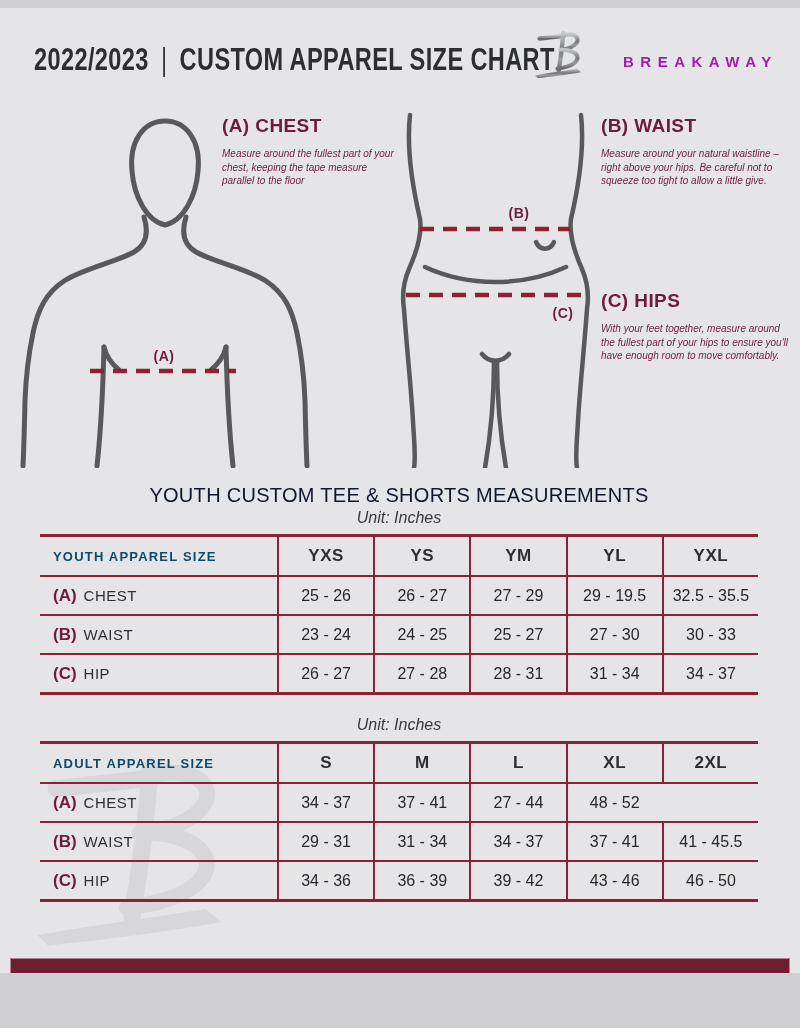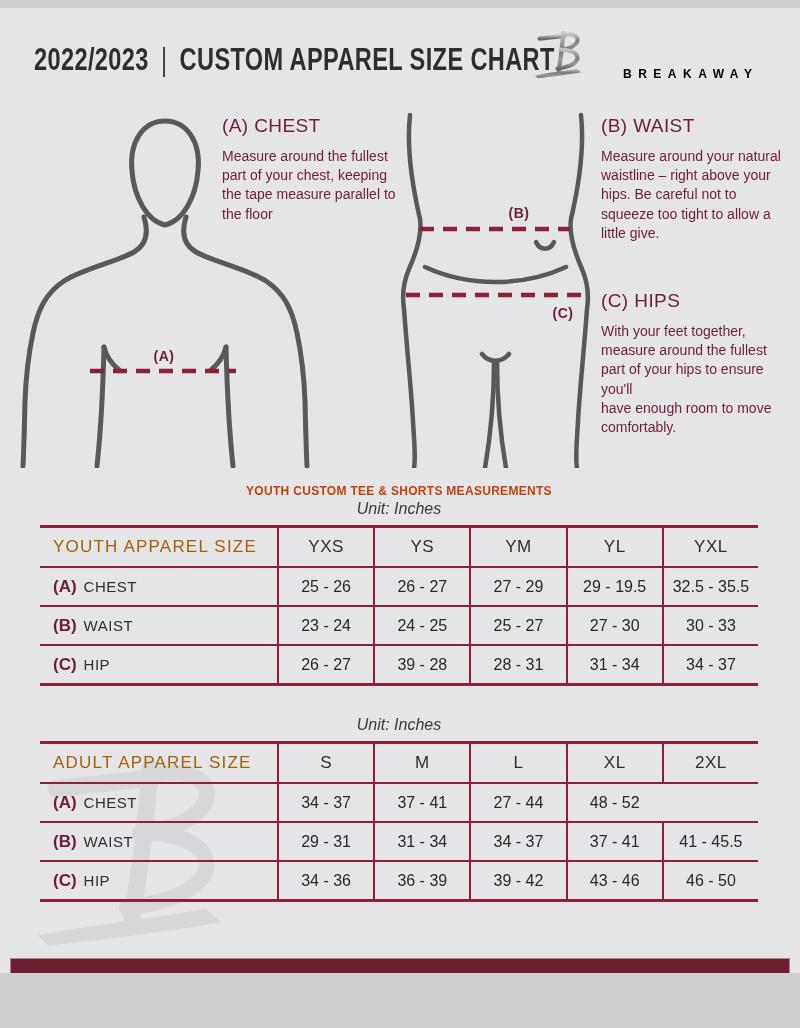--- a/index.html
+++ b/index.html
@@ -12,64 +12,64 @@
 
   
   .main-title {
     position:absolute; left:34px; top:34px; white-space:nowrap;
     font-size:31px; font-weight:bold; color:#2d2e31; letter-spacing:.5px;
     transform:scaleX(.76); transform-origin:left top;
   }
   .main-title .sep { font-weight:400; margin:0 16px; color:#3a3b3e; }
   .logo-svg { position:absolute; left:531px; top:16px; width:66px; height:62px; }
   .brand {
-    position:absolute; left:623px; top:59px;
-    font-size:12px; font-weight:bold; color:#000000; letter-spacing:6.5px;
+    position:absolute; left:623px; top:45px;
+    font-size:15px; font-weight:bold; color:#a21caf; letter-spacing:6.5px;
   }
 
   
   .figure-svg { position:absolute; }
   .fig-upper { left:18px;  top:103px; width:295px; height:357px; }
   .fig-lower { left:393px; top:103px; width:205px; height:357px; }
   .marker {
     font-family:"Liberation Sans",sans-serif; font-size:14px; font-weight:bold;
     fill:var(--maroon,#6e1c38); text-anchor:middle; letter-spacing:.5px;
   }
   .guide-block { position:absolute; z-index:1; }
   .g-chest { left:222px; top:107px; width:176px; }
   .g-waist { left:601px; top:107px; width:192px; }
   .g-hips  { left:601px; top:282px; width:192px; }
   .guide-heading {
-    font-size:19px; font-weight:normal; color:var(--maroon,#6e1c38); letter-spacing:.4px;
+    font-size:19px; font-weight:bold; color:var(--maroon,#6e1c38); letter-spacing:.4px;
   }
   .guide-body {
-    margin-top:10px; font-size:14px; line-height:1.37;
+    margin-top:10px; font-size:10px; font-style:italic; line-height:1.37;
     color:var(--maroon,#6e1c38); white-space:pre-line;
   }
 
   
   .section { position:absolute; left:40px; width:718px; text-align:center; z-index:1; }
   .sec-youth { top:476px; }
   .sec-adult { top:706px; }
-  .section-title { font-size:12px; font-weight:bold; color:#c2410c; letter-spacing:.3px; }
+  .section-title { font-size:20px; font-weight:normal; color:#0f172a; letter-spacing:.3px; }
   .section-unit  { font-size:16px; font-style:italic; color:#393a3d; margin-top:2px; }
   .size-table {
     margin-top:7px;
     border-top:3px solid var(--line,#8c2136);
     border-bottom:3px solid var(--line,#8c2136);
   }
   .trow { display:grid; grid-template-columns:237px 1fr 1fr 1fr 1fr 1fr;
           border-bottom:2px solid var(--line,#8c2136); }
   .trow:last-child { border-bottom:none; }
   .cell { display:flex; align-items:center; justify-content:center;
           height:37px; font-size:16px; color:#27282a;
           border-left:2px solid var(--line,#8c2136); }
-  .trow.head .cell { height:38px; font-weight:normal; font-size:17px; letter-spacing:.5px; color:#2d2e31; }
+  .trow.head .cell { height:38px; font-weight:bold; font-size:17px; letter-spacing:.5px; color:#2d2e31; }
   .cell.label-cell { justify-content:flex-start; padding-left:13px; border-left:none; text-align:left; }
-  .trow.head .cell.label-cell { font-weight:normal; font-size:17px; letter-spacing:1.2px; color:#a16207; }
+  .trow.head .cell.label-cell { font-weight:bold; font-size:13px; letter-spacing:1.2px; color:#0c4a6e; }
   .prefix { color:var(--maroon,#6e1c38); font-weight:bold; margin-right:7px; font-size:17px; }
   .rlabel { color:#2f3032; font-size:15px; letter-spacing:.5px; }
 
   
   .watermark { position:absolute; left:22px; top:700px; width:262px; height:292px; z-index:0; }
   .footer-bar {
     position:absolute; left:10px; top:950px; width:780px; height:66px; z-index:2;
     background:var(--bar,#6e1c30); border:1px solid rgba(255,255,255,.45);
   }
 </style>
@@ -189,21 +189,21 @@
         <div class="cell">25 - 27</div>
         <div class="cell">27 - 30</div>
         <div class="cell">30 - 33</div>
       </div>
       <div class="trow">
         <div class="cell label-cell">
           <span class="prefix">(C)</span>
           <span class="rlabel">HIP</span>
         </div>
         <div class="cell">26 - 27</div>
-        <div class="cell">39 - 28</div>
+        <div class="cell">27 - 28</div>
         <div class="cell">28 - 31</div>
         <div class="cell">31 - 34</div>
         <div class="cell">34 - 37</div>
       </div>
     </div>
   </div>
 
   <div class="section sec-adult">
     <div class="section-unit">Unit: Inches</div>
     <div class="size-table">

